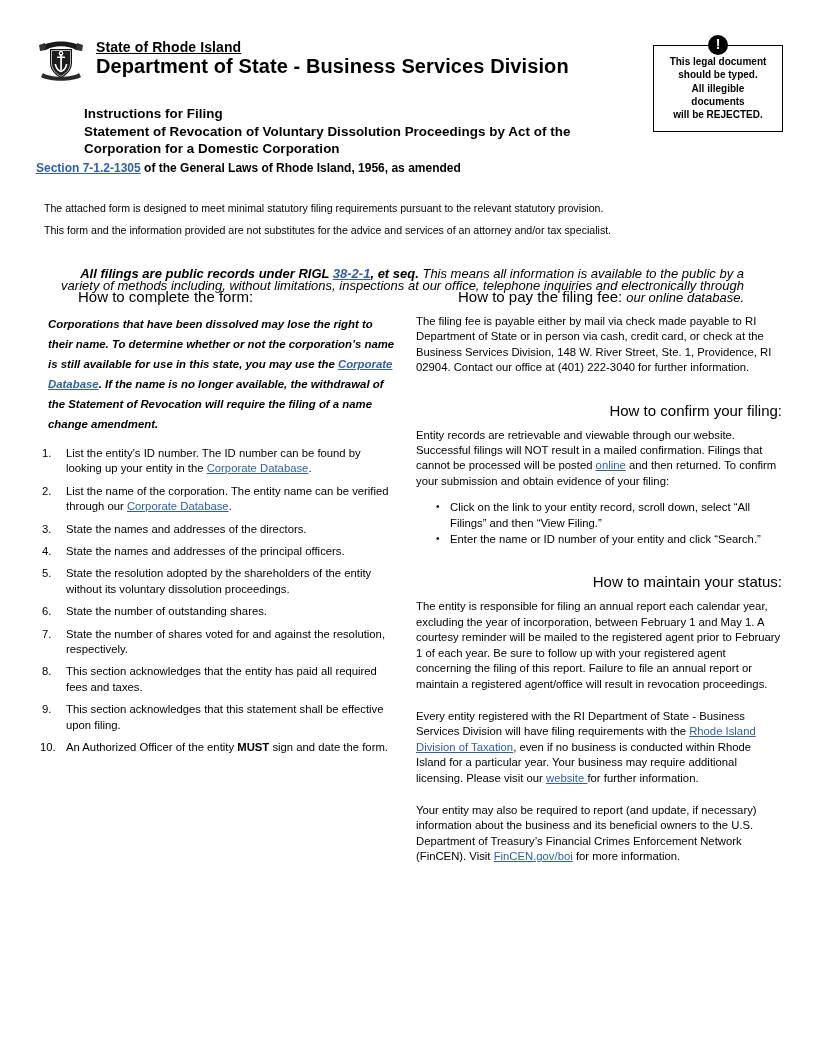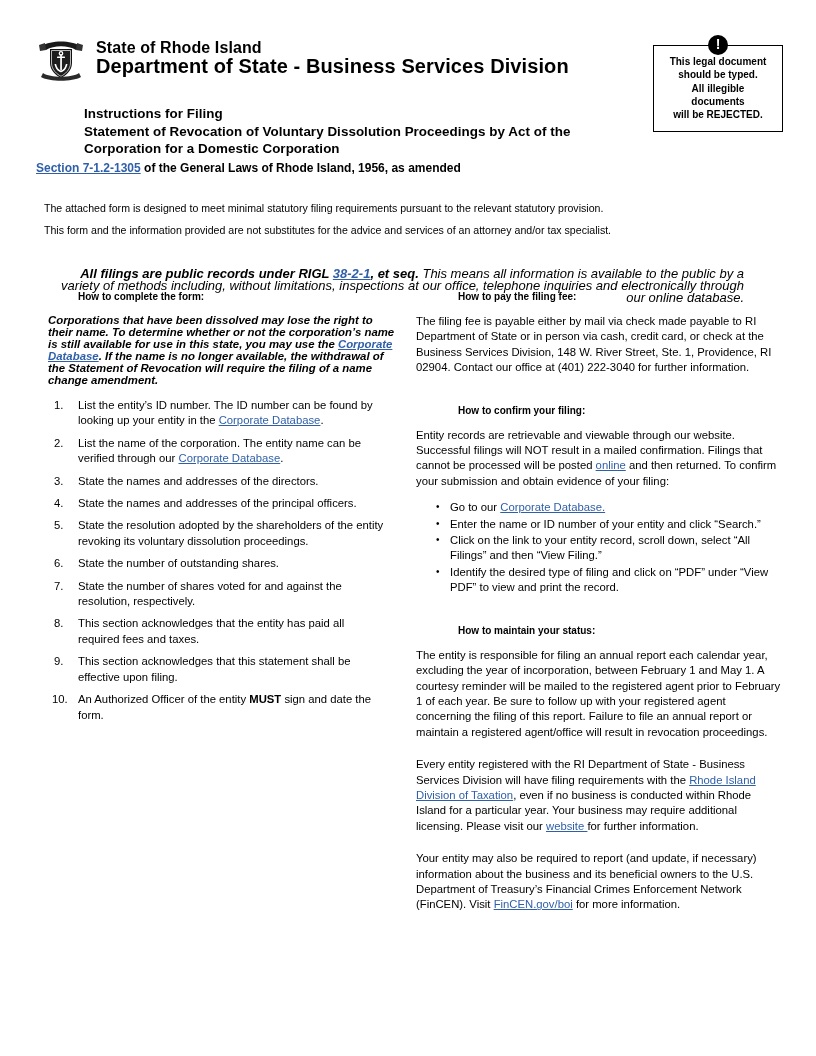--- a/index.html
+++ b/index.html
@@ -31,24 +31,25 @@
   }
   .seal {
     width: 50px;
     height: 48px;
     flex: 0 0 50px;
     margin-right: 10px;
     margin-top: 1px;
   }
   .agency-lines { padding-top: 4px; }
   .agency-line1 {
-    font-size: 16px;
+    font-size: 14px;
     font-weight: bold;
     letter-spacing: 0.1px;
     line-height: 15px;
+    text-decoration: underline;
   }
   .agency-line2 {
     font-size: 20px;
     font-weight: bold;
     letter-spacing: 0.1px;
     line-height: 20px;
     margin-top: 1px;
   }
 
   
@@ -135,38 +136,38 @@
     width: 360px;
   }
   .col-right {
     position: absolute;
     left: 416px;
     top: 288px;
     width: 366px;
   }
   h2.section-head {
     margin: 0 0 9px 0;
-    font-size: 10px;
-    font-weight: bold;
+    font-size: 15px;
+    font-weight: normal;
     line-height: 17px;
     padding-left: 42px;
   }
-  h2.section-head.spaced { margin-top: 26px; }
+  h2.section-head.spaced { margin-top: 26px; text-align: right; }
 
   .lede {
     margin: 0 0 12px 0;
     padding-left: 12px;
     font-size: 11.4px;
     font-weight: bold;
     font-style: italic;
-    line-height: 12px;
+    line-height: 20px;
   }
 
   ol.steps {
-    margin: 12px;
+    margin: 0;
     padding: 0;
     list-style: none;
     counter-reset: step;
   }
   ol.steps > li {
     position: relative;
     padding-left: 30px;
     margin-bottom: 7px;
     font-size: 11.3px;
     line-height: 15.4px;
@@ -279,41 +280,39 @@
 
   <div class="col-left">
     <h2 class="section-head">How to complete the form:</h2>
     <p class="lede"><span>Corporations that have been dissolved may lose the right to their name. To determine whether or not the corporation’s name is still available for use in this state, you may use the </span><a class="lnk" href="#"><span>Corporate Database</span></a><span>. If the name is no longer available, the withdrawal of the Statement of Revocation will require the filing of a name change amendment.</span></p>
 
     <ol class="steps">
       <li><span>List the entity’s ID number. The ID number can be found by looking up your entity in the </span><a class="lnk" href="#">Corporate Database</a><span>.</span></li>
       <li><span>List the name of the corporation. The entity name can be verified through our </span><a class="lnk" href="#">Corporate Database</a><span>.</span></li>
       <li><span>State the names and addresses of the directors.</span></li>
       <li><span>State the names and addresses of the principal officers.</span></li>
-      <li><span>State the resolution adopted by the shareholders of the entity revoking its voluntary dissolution proceedings.</span></li>
+      <li><span>State the resolution adopted by the shareholders of the entity without its voluntary dissolution proceedings.</span></li>
       <li><span>State the number of outstanding shares.</span></li>
       <li><span>State the number of shares voted for and against the resolution, respectively.</span></li>
       <li><span>This section acknowledges that the entity has paid all required fees and taxes.</span></li>
       <li><span>This section acknowledges that this statement shall be effective upon filing.</span></li>
       <li class="wide"><span>An Authorized Officer of the entity </span><b>MUST</b><span> sign and date the form.</span></li>
     </ol>
   </div>
 
   <div class="col-right">
     <h2 class="section-head">How to pay the filing fee:</h2>
     <p class="body">The filing fee is payable either by mail via check made payable to RI Department of State or in person via cash, credit card, or check at the Business Services Division, 148 W. River Street, Ste. 1, Providence, RI 02904. Contact our office at (401) 222-3040 for further information.</p>
 
     <h2 class="section-head spaced">How to confirm your filing:</h2>
     <p class="body"><span>Entity records are retrievable and viewable through our website. Successful filings will NOT result in a mailed confirmation. Filings that cannot be processed will be posted </span><a class="lnk" href="#">online</a><span> and then returned. To confirm your submission and obtain evidence of your filing:</span></p>
 
     <ul class="bullets">
-      <li><span>Go to our </span><a class="lnk" href="#">Corporate Database.</a></li>
+      <li><span>Click on the link to your entity record, scroll down, select “All Filings” and then “View Filing.”</span></li>
       <li><span>Enter the name or ID number of your entity and click “Search.”</span></li>
-      <li><span>Click on the link to your entity record, scroll down, select “All Filings” and then “View Filing.”</span></li>
-      <li><span>Identify the desired type of filing and click on “PDF” under “View PDF” to view and print the record.</span></li>
     </ul>
 
     <h2 class="section-head spaced">How to maintain your status:</h2>
     <p class="body" style="margin-bottom:17px">The entity is responsible for filing an annual report each calendar year, excluding the year of incorporation, between February 1 and May 1. A courtesy reminder will be mailed to the registered agent prior to February 1 of each year. Be sure to follow up with your registered agent concerning the filing of this report. Failure to file an annual report or maintain a registered agent/office will result in revocation proceedings.</p>
 
     <p class="body" style="margin-bottom:17px"><span>Every entity registered with the RI Department of State - Business Services Division will have filing requirements with the </span><a class="lnk" href="#">Rhode Island Division of Taxation</a><span>, even if no business is conducted within Rhode Island for a particular year. Your business may require additional licensing. Please visit our </span><a class="lnk" href="#">website </a><span>for further information.</span></p>
 
     <p class="body"><span>Your entity may also be required to report (and update, if necessary) information about the business and its beneficial owners to the U.S. Department of Treasury’s Financial Crimes Enforcement Network (FinCEN). Visit </span><a class="lnk" href="#">FinCEN.gov/boi</a><span> for more information.</span></p>
   </div>
 

